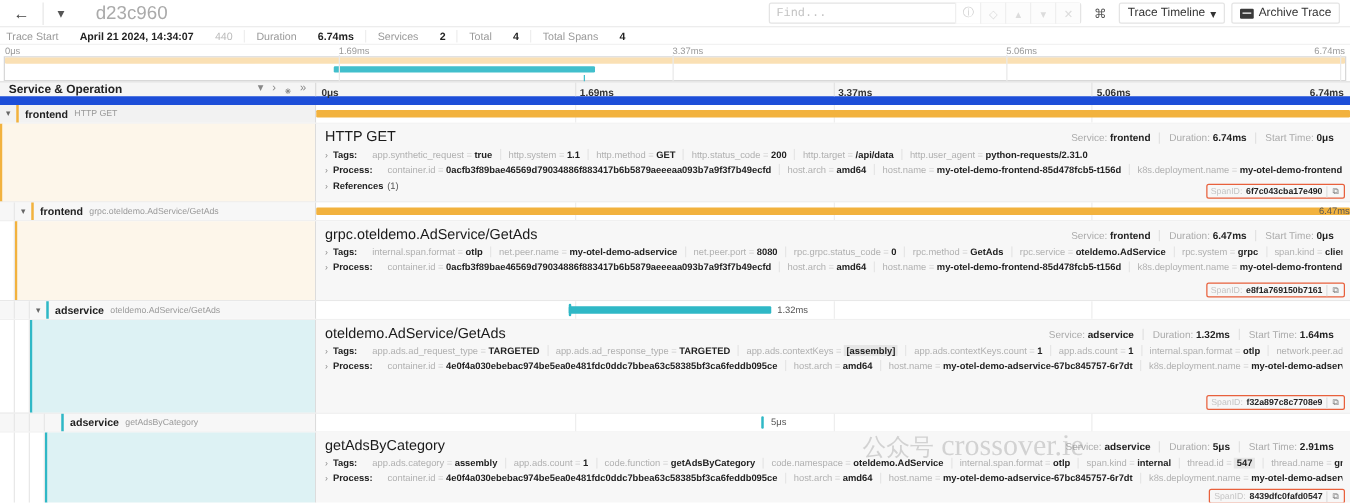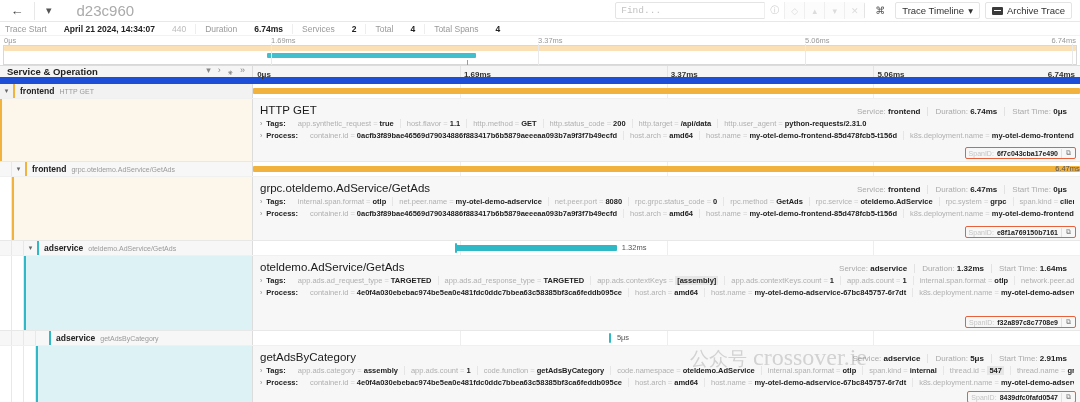--- a/index.html
+++ b/index.html
@@ -386,21 +386,21 @@
         </div>
         <div class="kvline">
           <span class="kv-caret">›</span>
           <span class="kv-sec">Tags:</span>
           <span class="kv">
             <span>app.synthetic_request</span>
             <span class="eq">=</span>
             <b class="">true</b>
           </span>
           <span class="kv">
-            <span>host.flavor</span>
+            <span>http.system</span>
             <span class="eq">=</span>
             <b class="">1.1</b>
           </span>
           <span class="kv">
             <span>http.method</span>
             <span class="eq">=</span>
             <b class="">GET</b>
           </span>
           <span class="kv">
             <span>http.status_code</span>
@@ -434,20 +434,25 @@
           <span class="kv">
             <span>host.name</span>
             <span class="eq">=</span>
             <b class="">my-otel-demo-frontend-85d478fcb5-t156d</b>
           </span>
           <span class="kv">
             <span>k8s.deployment.name</span>
             <span class="eq">=</span>
             <b class="">my-otel-demo-frontend</b>
           </span>
+        </div>
+        <div class="logs-line">
+          <span class="kv-caret">›</span>
+          <b>References</b>
+          <span class="ct">(1)</span>
         </div>
         <div class="spanid-wrap">
           <div class="spanid-box">
             <span class="spanid-lbl">SpanID:</span>
             <span class="spanid-val">6f7c043cba17e490</span>
           </div>
           <div class="spanid-copy">⧉</div>
         </div>
       </div>
     </div>

